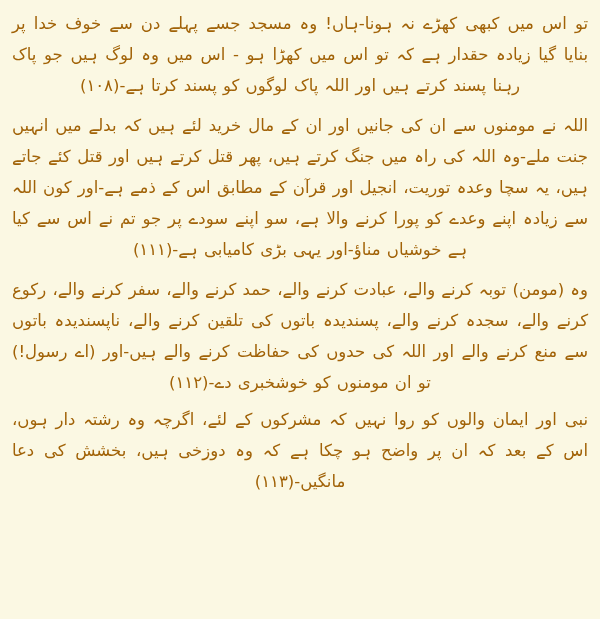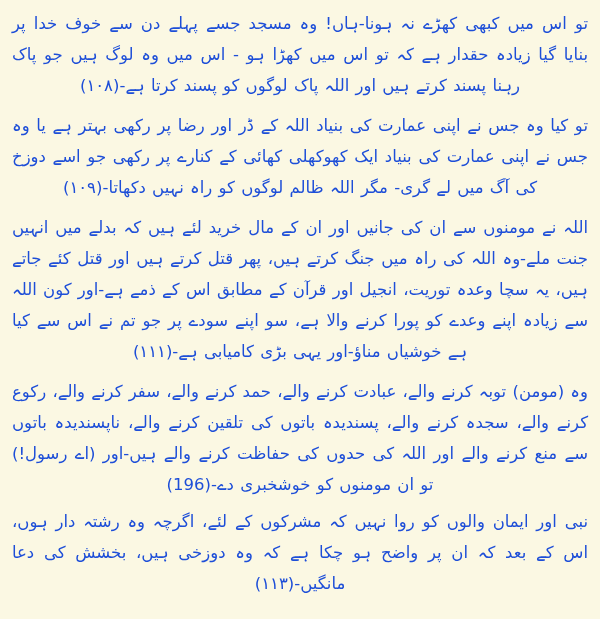--- a/index.html
+++ b/index.html
@@ -8,21 +8,21 @@
     background: #fbf8e3;
   }
   .page {
     position: relative;
     width: 600px;
     height: 619px;
     box-sizing: border-box;
     margin: 0;
     padding: 8px 12px 6px 12px;
     background: #fbf8e3;
-    color: #1d4ed8;
+    color: #a16207;
     direction: rtl;
     font-family: "DejaVu Sans", sans-serif;
     overflow: hidden;
   }
   .verse {
     margin: 0 0 9px 0;
     font-size: 16.5px;
     line-height: 31px;
     text-align: justify;
     text-align-last: center;
@@ -32,18 +32,17 @@
   }
   .verse.tight {
     margin-bottom: 6px;
   }
 </style>
 </head>
 <body>
 
 <main class="page">
   <p class="verse">تو اس میں کبھی کھڑے نہ ہونا-ہاں! وہ مسجد جسے پہلے دن سے خوف خدا پر بنایا گیا زیادہ حقدار ہے کہ تو اس میں کھڑا ہو - اس میں وہ لوگ ہیں جو پاک رہنا پسند کرتے ہیں اور اللہ پاک لوگوں کو پسند کرتا ہے-(۱۰۸)</p>
-  <p class="verse">تو کیا وہ جس نے اپنی عمارت کی بنیاد اللہ کے ڈر اور رضا پر رکھی بہتر ہے یا وہ جس نے اپنی عمارت کی بنیاد ایک کھوکھلی کھائی کے کنارے پر رکھی جو اسے دوزخ کی آگ میں لے گری- مگر اللہ ظالم لوگوں کو راہ نہیں دکھاتا-(۱۰۹)</p>
   <p class="verse">اللہ نے مومنوں سے ان کی جانیں اور ان کے مال خرید لئے ہیں کہ بدلے میں انہیں جنت ملے-وہ اللہ کی راہ میں جنگ کرتے ہیں، پھر قتل کرتے ہیں اور قتل کئے جاتے ہیں، یہ سچا وعدہ توریت، انجیل اور قرآن کے مطابق اس کے ذمے ہے-اور کون اللہ سے زیادہ اپنے وعدے کو پورا کرنے والا ہے، سو اپنے سودے پر جو تم نے اس سے کیا ہے خوشیاں مناؤ-اور یہی بڑی کامیابی ہے-(۱۱۱)</p>
-  <p class="verse tight">وہ (مومن) توبہ کرنے والے، عبادت کرنے والے، حمد کرنے والے، سفر کرنے والے، رکوع کرنے والے، سجدہ کرنے والے، پسندیدہ باتوں کی تلقین کرنے والے، ناپسندیدہ باتوں سے منع کرنے والے اور اللہ کی حدوں کی حفاظت کرنے والے ہیں-اور (اے رسول!) تو ان مومنوں کو خوشخبری دے-(196)</p>
+  <p class="verse tight">وہ (مومن) توبہ کرنے والے، عبادت کرنے والے، حمد کرنے والے، سفر کرنے والے، رکوع کرنے والے، سجدہ کرنے والے، پسندیدہ باتوں کی تلقین کرنے والے، ناپسندیدہ باتوں سے منع کرنے والے اور اللہ کی حدوں کی حفاظت کرنے والے ہیں-اور (اے رسول!) تو ان مومنوں کو خوشخبری دے-(۱۱۲)</p>
   <p class="verse tight">نبی اور ایمان والوں کو روا نہیں کہ مشرکوں کے لئے، اگرچہ وہ رشتہ دار ہوں، اس کے بعد کہ ان پر واضح ہو چکا ہے کہ وہ دوزخی ہیں، بخشش کی دعا مانگیں-(۱۱۳)</p>
 
 </main>
 
 </body></html>

